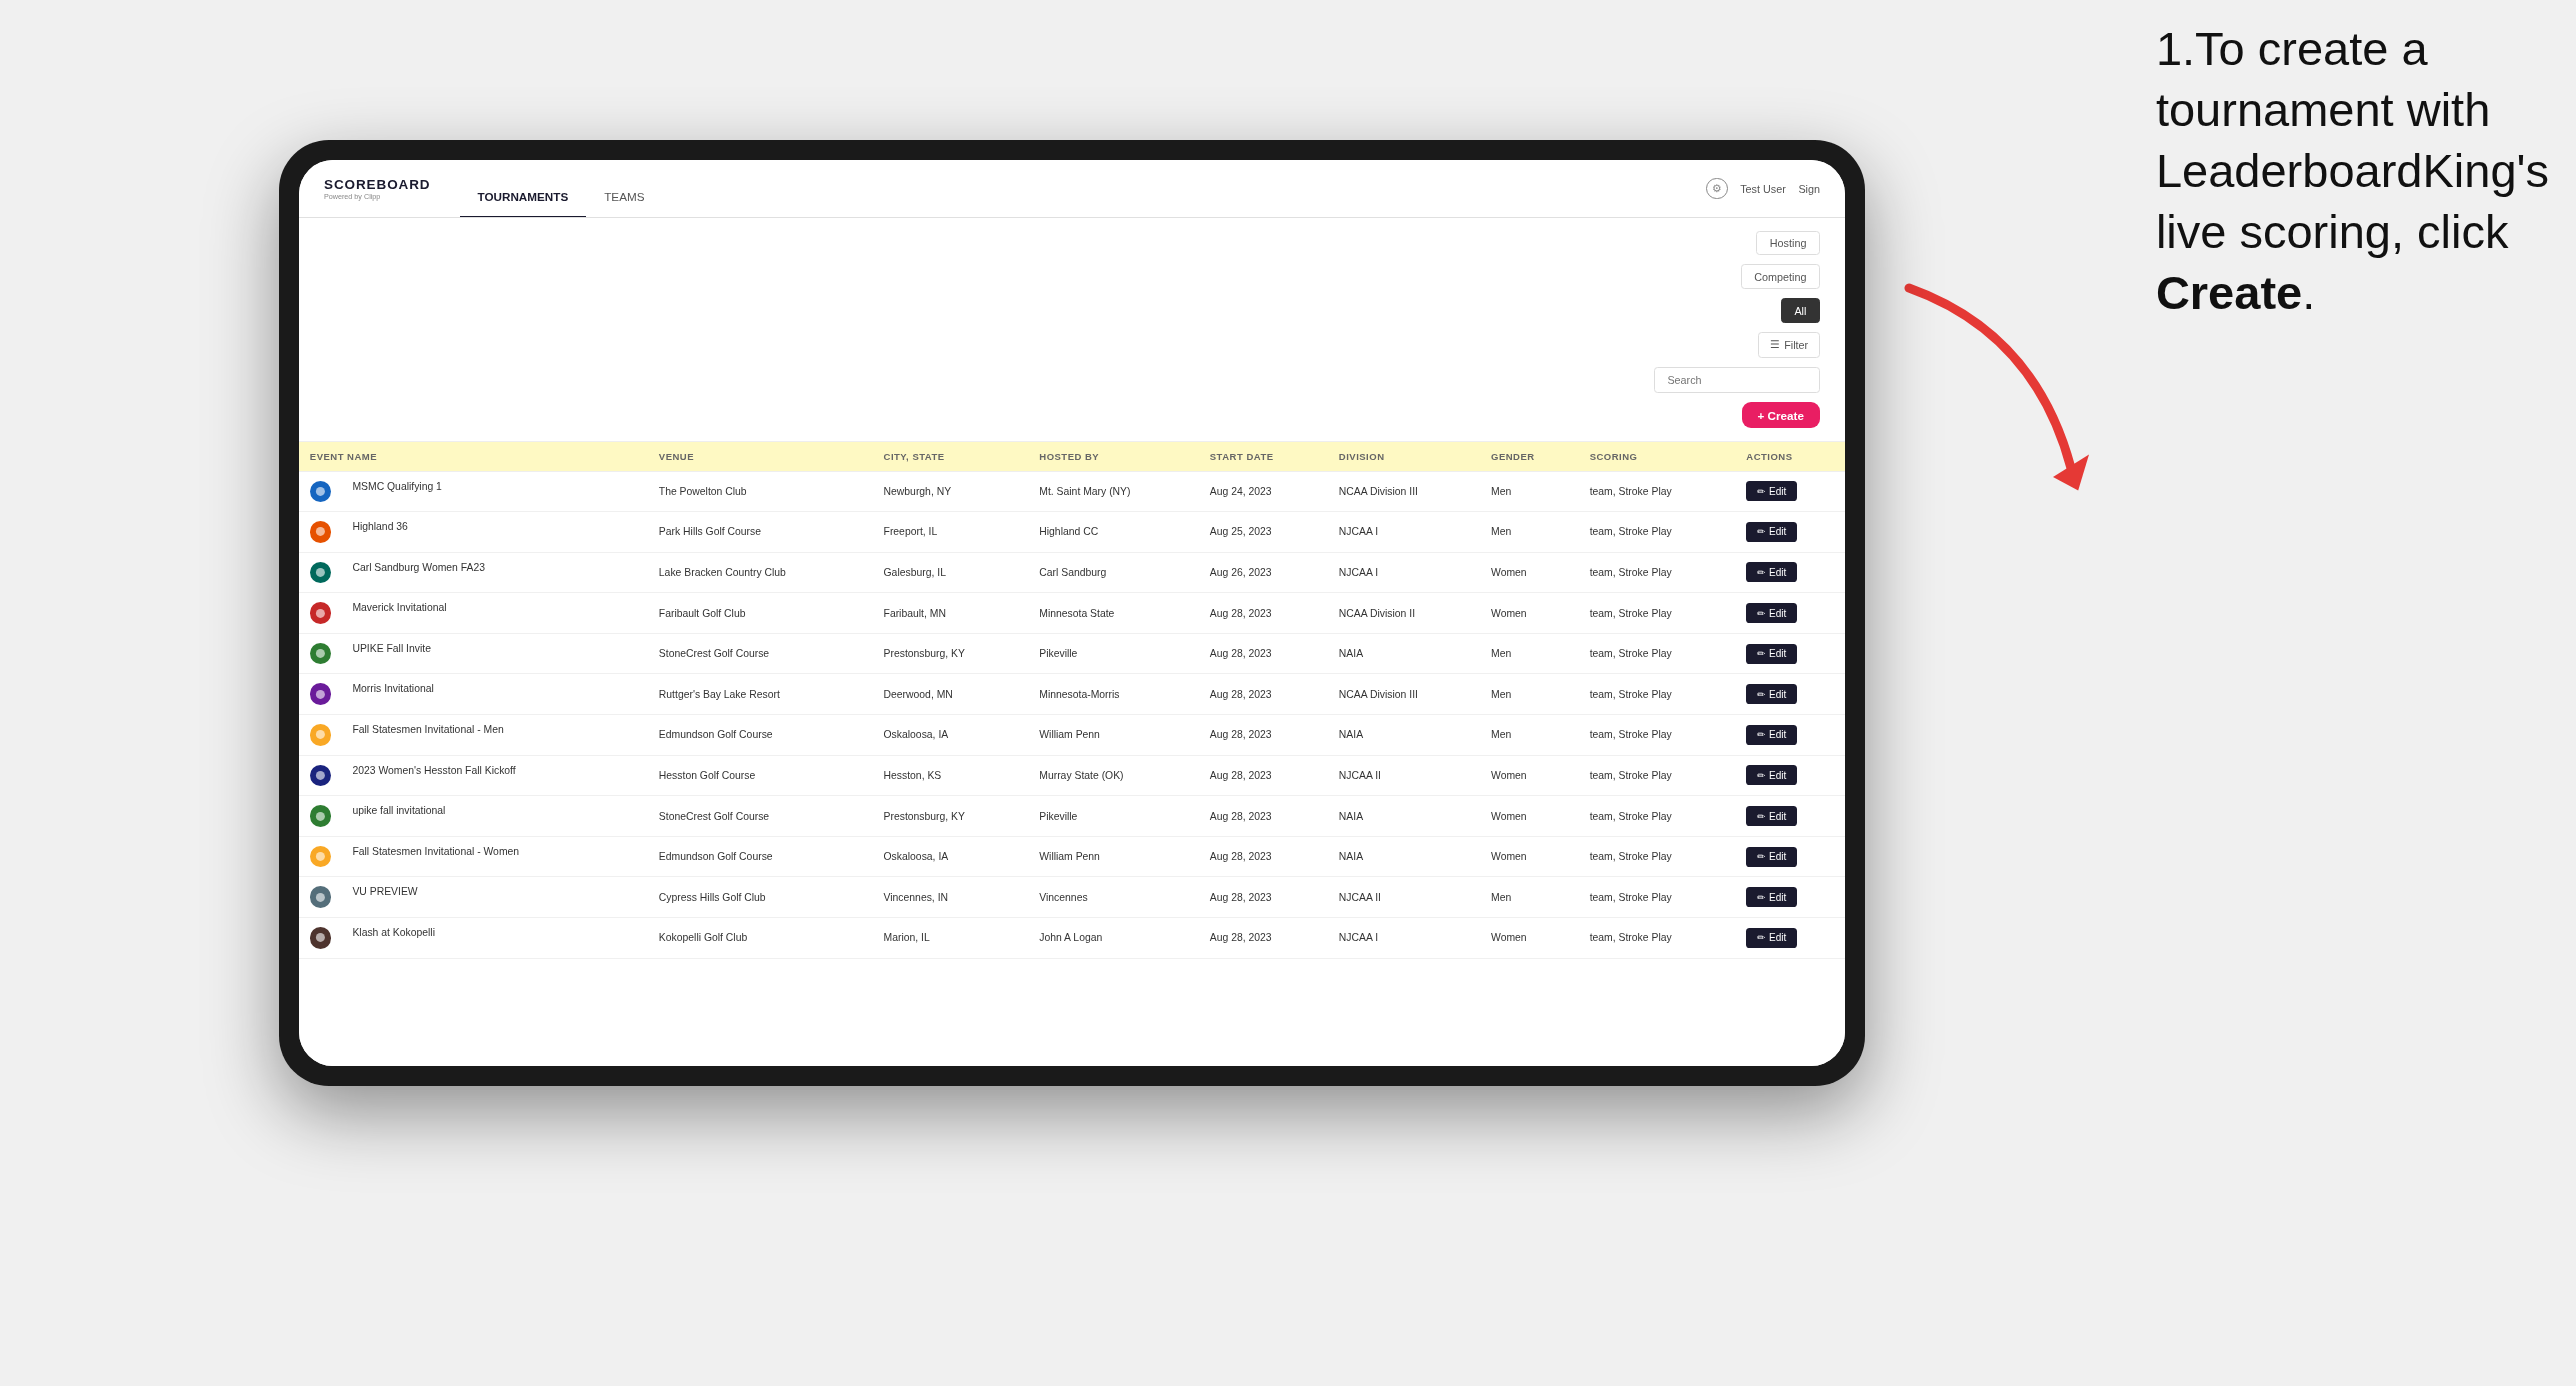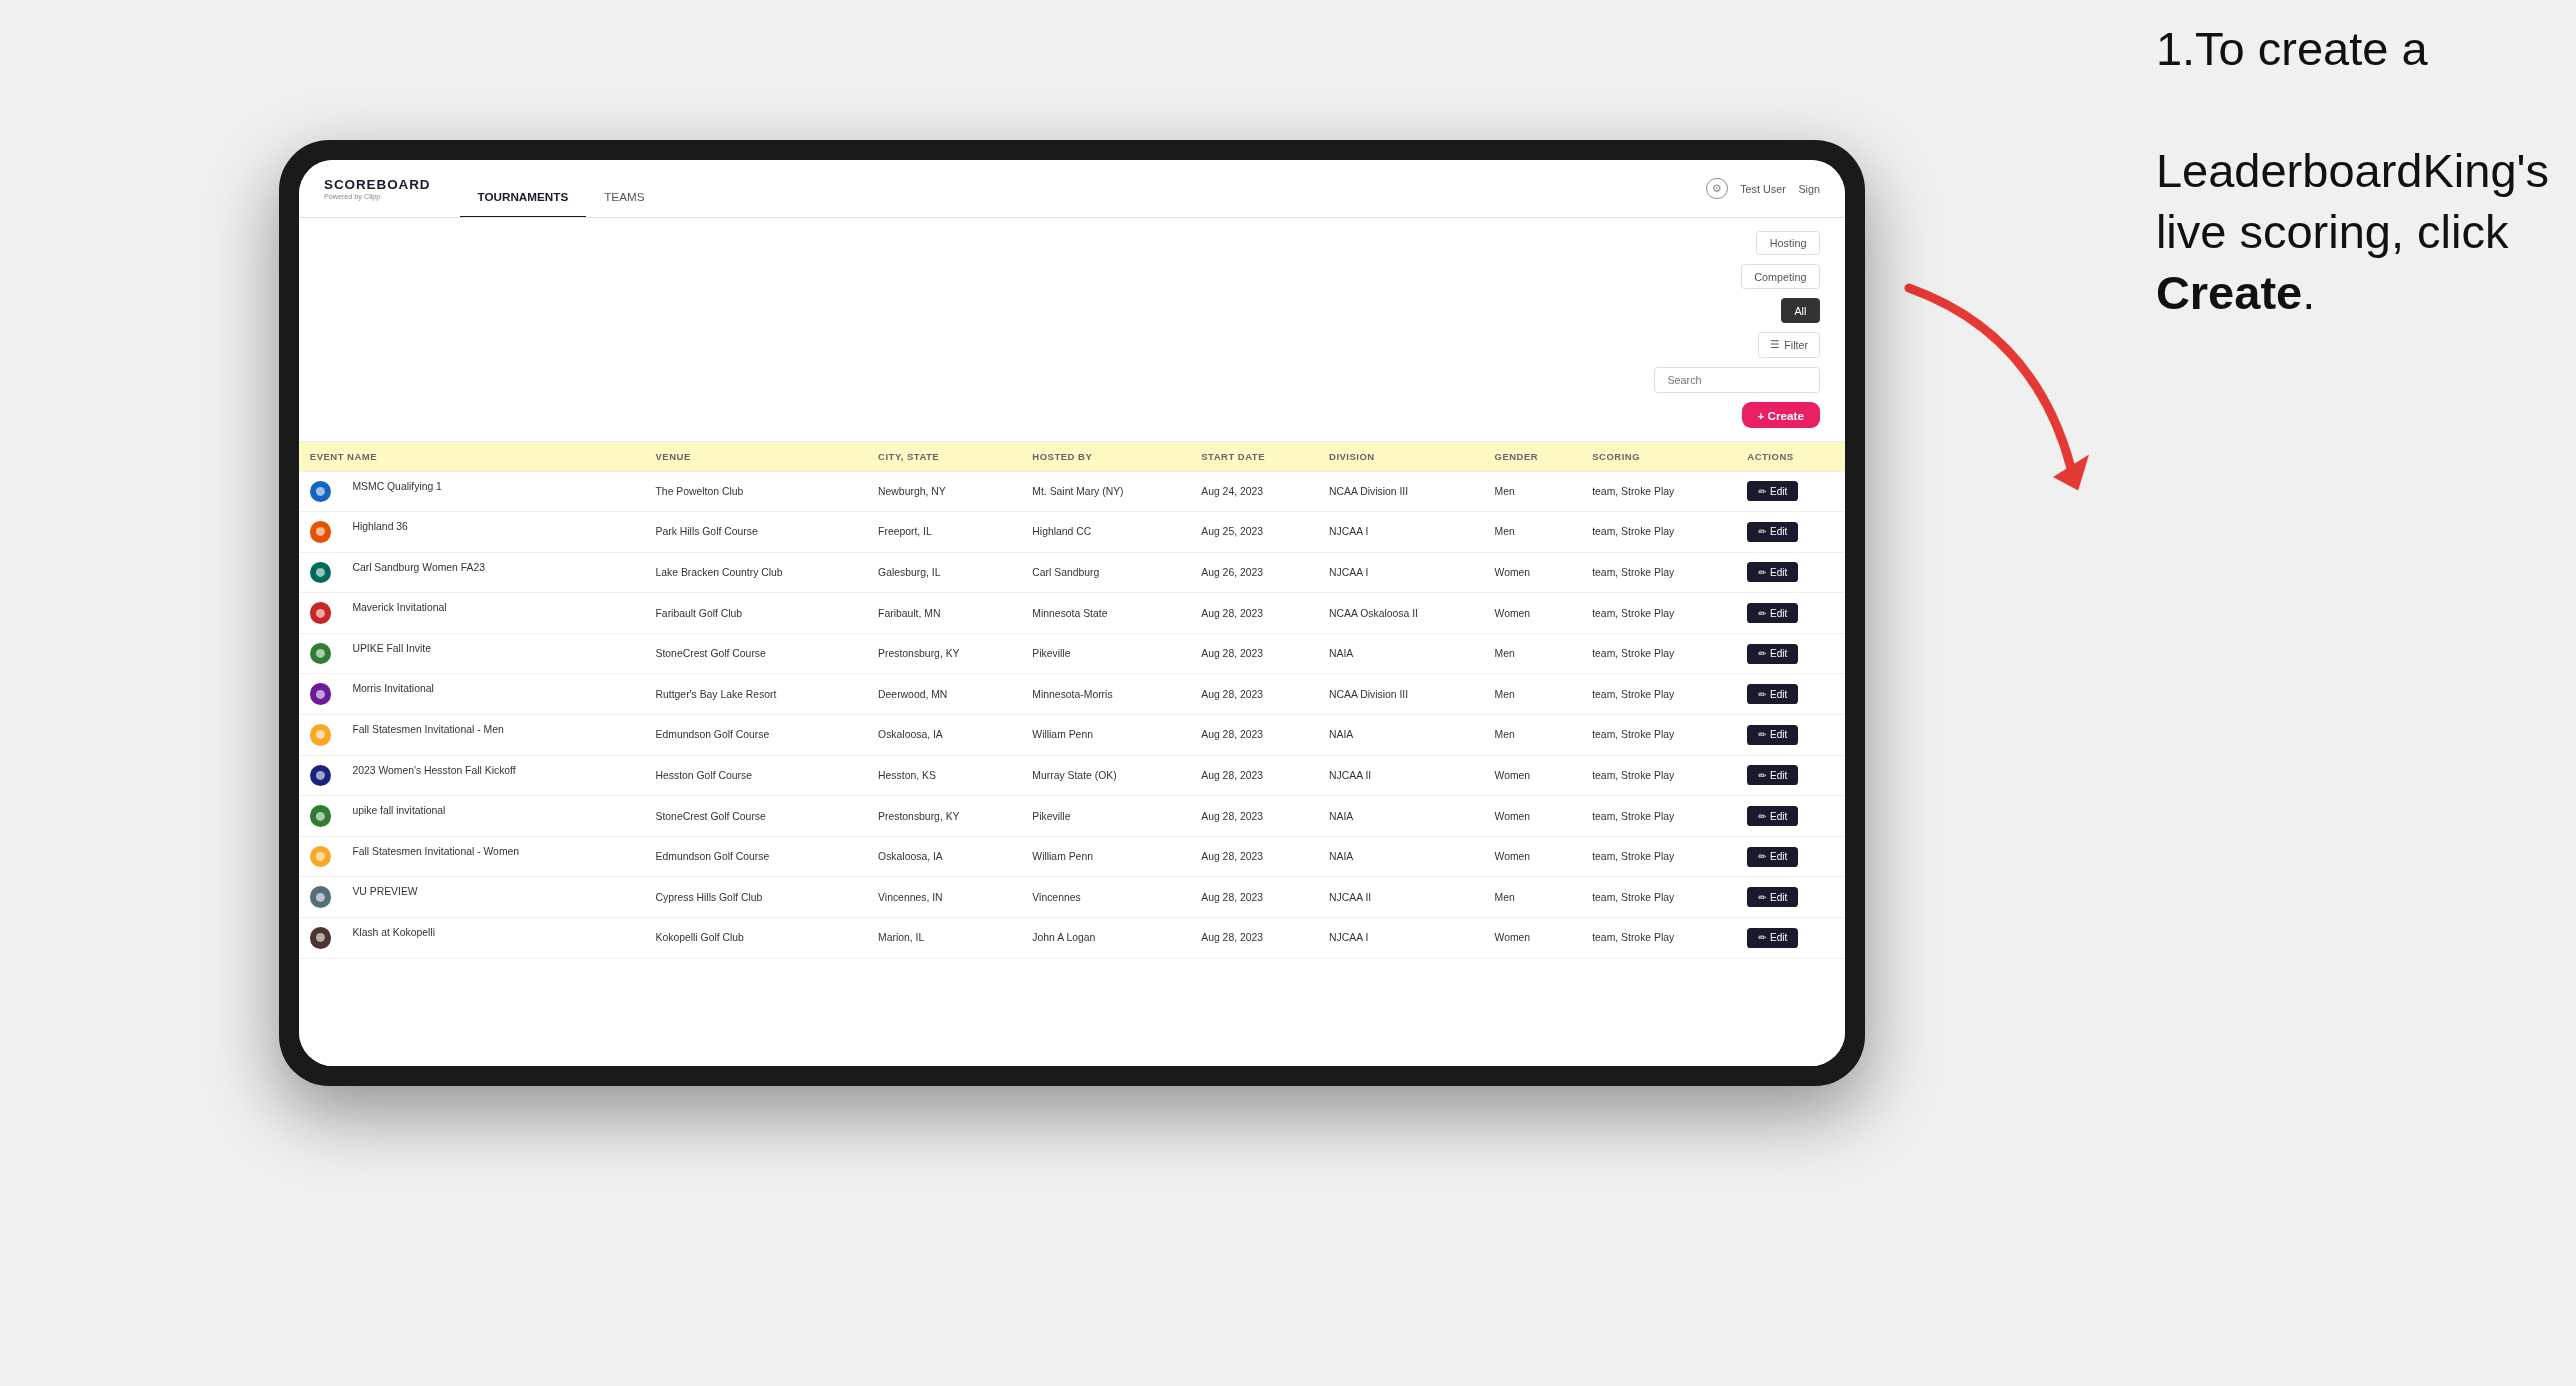--- a/index.html
+++ b/index.html
@@ -283,21 +283,21 @@
       right: 469px;
       width: 252px;
       height: 252px;
     }
   </style>
 </head>
 <body>
 
 <div class="annotation">
   <span>1.To create a</span><br>
-  <br>
+  <span>tournament with</span><br>
   <span>LeaderboardKing's</span><br>
   <span>live scoring, click</span><br>
   <strong>Create</strong><span>.</span>
 </div>
 
 <svg class="red-arrow" viewBox="0 0 280 280" xmlns="http://www.w3.org/2000/svg">
   <path d="M 60 30 Q 200 80 240 230" stroke="#e53935" stroke-width="10" fill="none" stroke-linecap="round"></path>
   <polygon points="220,240 260,215 248,255" fill="#e53935"></polygon>
 </svg>
 
@@ -439,21 +439,21 @@
                         <circle cx="6" cy="6" r="5" fill="rgba(255,255,255,0.6)"></circle>
                       </svg>
         </div>
         <span>Maverick Invitational</span>
       </div>
     </td>
     <td>Faribault Golf Club</td>
     <td>Faribault, MN</td>
     <td>Minnesota State</td>
     <td>Aug 28, 2023</td>
-    <td>NCAA Oskaloosa II</td>
+    <td>NCAA Division II</td>
     <td>Women</td>
     <td>team, Stroke Play</td>
     <td>
       <button class="edit-btn">
         <span>✏</span>
         Edit
       </button>
     </td>
   </tr>
               <tr>

